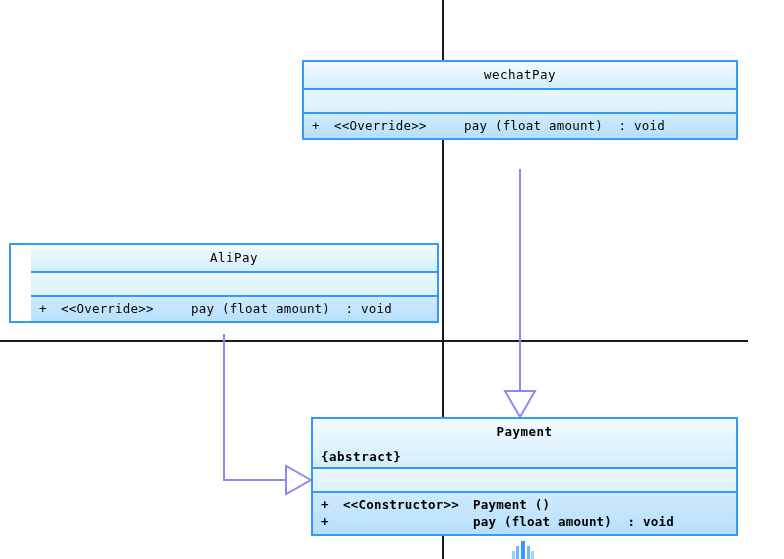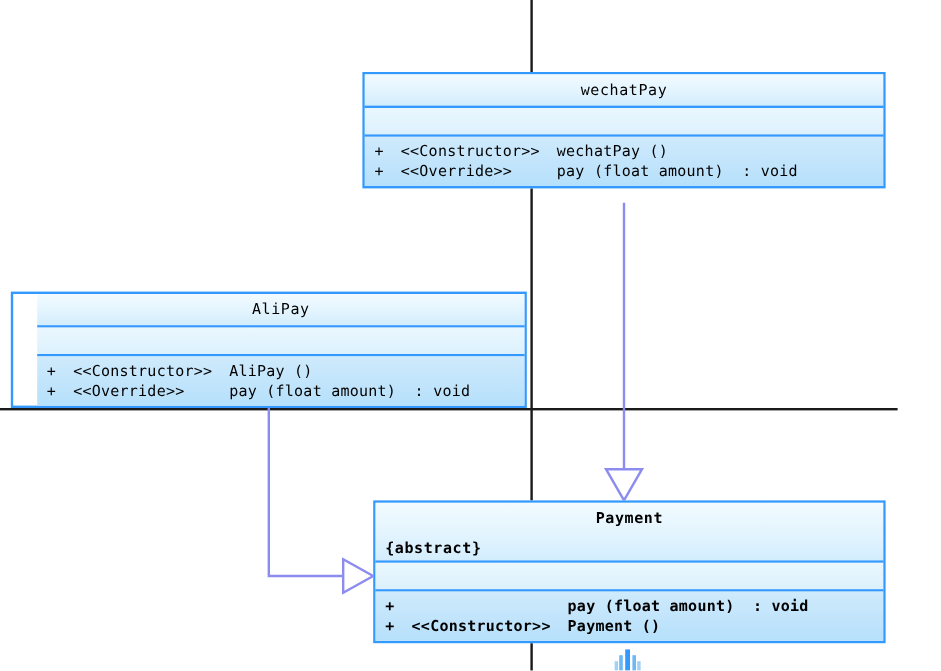--- a/index.html
+++ b/index.html
@@ -130,45 +130,43 @@
       <polygon points="311,480 286,466 286,494" fill="#ffffff" stroke="#8c8cf0" stroke-width="2"></polygon>
     </g>
   </svg>
 
   <div class="uml-class" id="box-wechatpay" style="left:302px; top:60px; width:436px;">
     <div class="compartment comp-name">
       <div class="class-title">wechatPay</div>
     </div>
     <div class="compartment comp-attrs"></div>
     <div class="compartment comp-ops">
-      <div class="op-row"><span class="vis">+</span><span class="stereo">&lt;&lt;Constructor&gt;&gt;</span><span>wechatPay ()</span></div>
       <div class="op-row"><span class="vis">+</span><span class="stereo">&lt;&lt;Override&gt;&gt;</span><span>pay (float amount)  : void</span></div>
     </div>
   </div>
 
   <div class="uml-class" id="box-alipay" style="left:9px; top:243px; width:430px;padding-left:20px;">
     <div class="compartment comp-name">
       <div class="class-title">AliPay</div>
     </div>
     <div class="compartment comp-attrs"></div>
     <div class="compartment comp-ops">
-      <div class="op-row"><span class="vis">+</span><span class="stereo">&lt;&lt;Constructor&gt;&gt;</span><span>AliPay ()</span></div>
       <div class="op-row"><span class="vis">+</span><span class="stereo">&lt;&lt;Override&gt;&gt;</span><span>pay (float amount)  : void</span></div>
     </div>
   </div>
 
   <div class="uml-class" id="box-payment" style="left:311px; top:417px; width:427px;font-weight:bold;">
     <div class="compartment comp-name" style="padding-bottom:2px;">
       <div class="class-title">Payment</div>
       <div class="class-stereo-abstract">{abstract}</div>
     </div>
     <div class="compartment comp-attrs"></div>
     <div class="compartment comp-ops">
+      <div class="op-row"><span class="vis">+</span><span class="stereo">&lt;&lt;Constructor&gt;&gt;</span><span>Payment ()</span></div>
       <div class="op-row"><span class="vis">+</span><span class="stereo"></span><span>pay (float amount)  : void</span></div>
-      <div class="op-row"><span class="vis">+</span><span class="stereo">&lt;&lt;Constructor&gt;&gt;</span><span>Payment ()</span></div>
     </div>
   </div>
 
   <svg class="nub" style="left:512px; top:541px;" width="22" height="18" viewBox="0 0 22 18" xmlns="http://www.w3.org/2000/svg">
     <rect x="9" y="0" width="4" height="18" fill="#3399ff"></rect>
     <rect x="4" y="5" width="3" height="13" fill="#6cb9f5"></rect>
     <rect x="15" y="5" width="3" height="13" fill="#6cb9f5"></rect>
     <rect x="0" y="10" width="3" height="8" fill="#9ed2f8"></rect>
     <rect x="19" y="10" width="3" height="8" fill="#9ed2f8"></rect>
   </svg>

